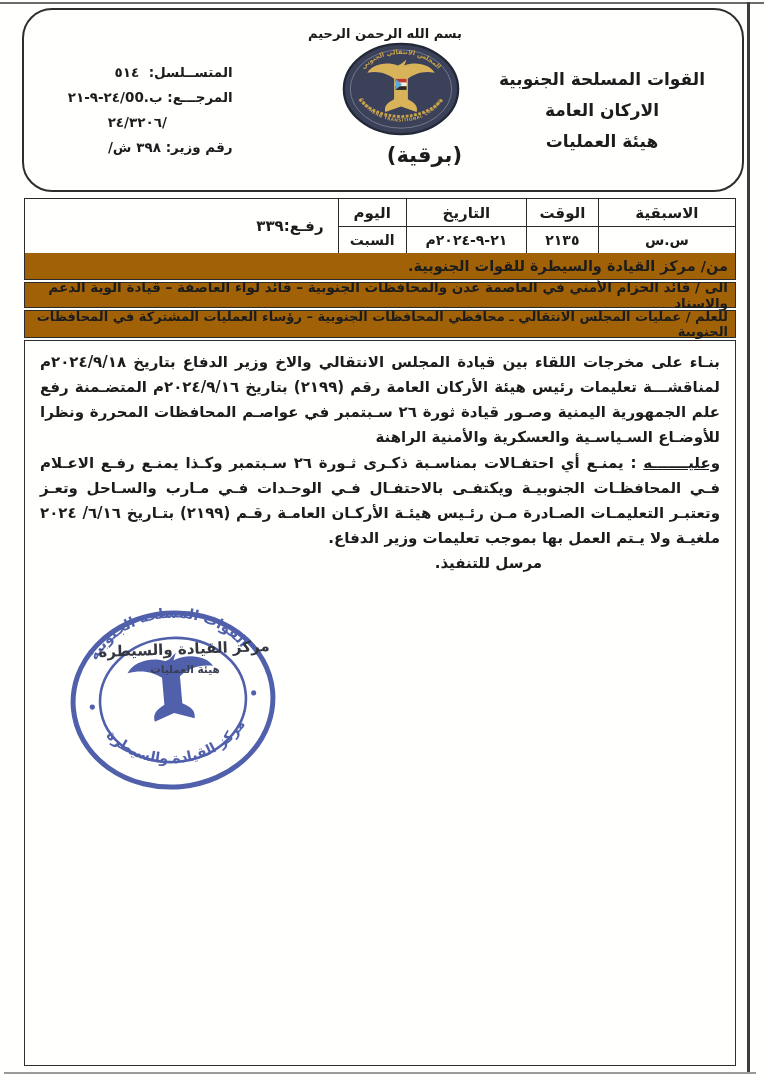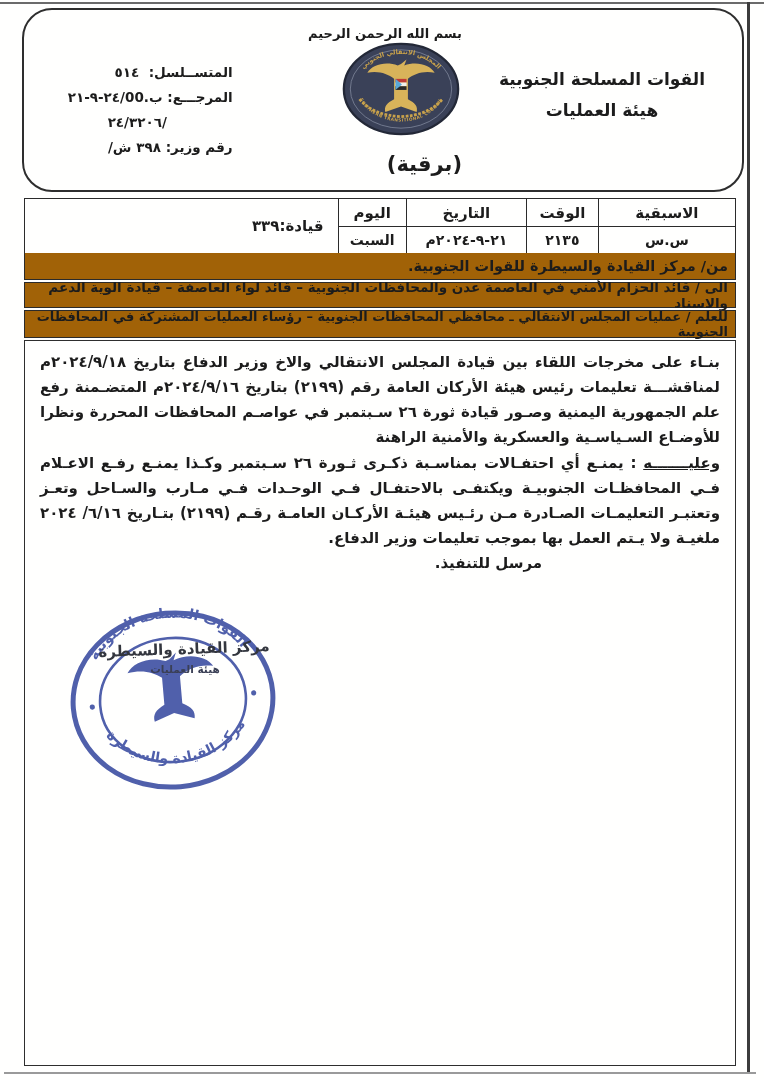--- a/index.html
+++ b/index.html
@@ -17,21 +17,21 @@
   
   .header-box{
     position:absolute;top:8px;left:22px;right:20px;height:184px;
     border:2px solid #2e2e2e;border-radius:30px;display:flex;flex-direction:row;
   }
   .org-block{flex:0 0 39%;padding-top:54px;text-align:center;
     font-size:17px;font-weight:bold;line-height:31px;}
   .center-block{flex:1 1 auto;display:flex;flex-direction:column;align-items:flex-start;}
   .basmala{margin-top:16px;font-size:13px;font-weight:bold;letter-spacing:0;}
   .emblem{width:122px;height:94px;margin-top:1px;}
-  .telegram{font-size:21px;font-weight:bold;margin-top:16px;}
+  .telegram{font-size:21px;font-weight:bold;margin-top:7px;}
   .refs-block{flex:0 0 31%;padding-top:54px;padding-left:18px;
     font-size:13.5px;font-weight:bold;text-align:right;padding-right:14px;}
   .refs-block .r{margin-bottom:9px;white-space:nowrap;}
   .refs-block .r3{text-align:center;margin-bottom:9px;}
 
   
   .meta-table{position:absolute;top:198px;right:28px;left:24px;
     border-collapse:collapse;width:712px;table-layout:fixed;}
   .meta-table th,.meta-table td{
     border:1.7px solid #2b2b2b;text-align:center;font-weight:bold;padding:0;}
@@ -68,20 +68,21 @@
 <body>
 
 <div class="sheet">
   <div class="edge-top"></div>
   <div class="edge-right"></div>
   <div class="edge-bottom"></div>
 
   <div class="header-box">
     <div class="org-block">
       <div>القوات المسلحة الجنوبية</div>
+      <div>الاركان العامة</div>
       <div>هيئة العمليات</div>
     </div>
 
     <div class="center-block">
       <div class="basmala">بسم الله الرحمن الرحيم</div>
       <svg class="emblem" viewBox="0 0 130 102">
         <ellipse cx="65" cy="51" rx="62" ry="49" fill="#3a4158" stroke="#232837" stroke-width="2.5"></ellipse>
         <ellipse cx="65" cy="51" rx="55" ry="42.5" fill="none" stroke="#767d92" stroke-width="1"></ellipse>
         <path id="emArcTop" d="M 16,51 A 49,38 0 1 1 114,51" fill="none"></path>
         <text font-size="7" font-weight="bold" fill="#c9a24b">
@@ -118,21 +119,21 @@
         <col style="width:16.9%">
         <col style="width:9.6%">
         <col style="width:44.1%">
     </colgroup>
     <tbody>
         <tr>
       <th>الاسبقية</th>
       <th>الوقت</th>
       <th>التاريخ</th>
       <th>اليوم</th>
-      <td class="refcell" rowspan="2">قيادة:٣٣٩</td>
+      <td class="refcell" rowspan="2">رفـع:٣٣٩</td>
     </tr>
     <tr>
       <td>س.س</td>
       <td>٢١٣٥</td>
       <td>٢١-٩-٢٠٢٤م</td>
       <td>السبت</td>
     </tr>
   </tbody>
     </table>
 

